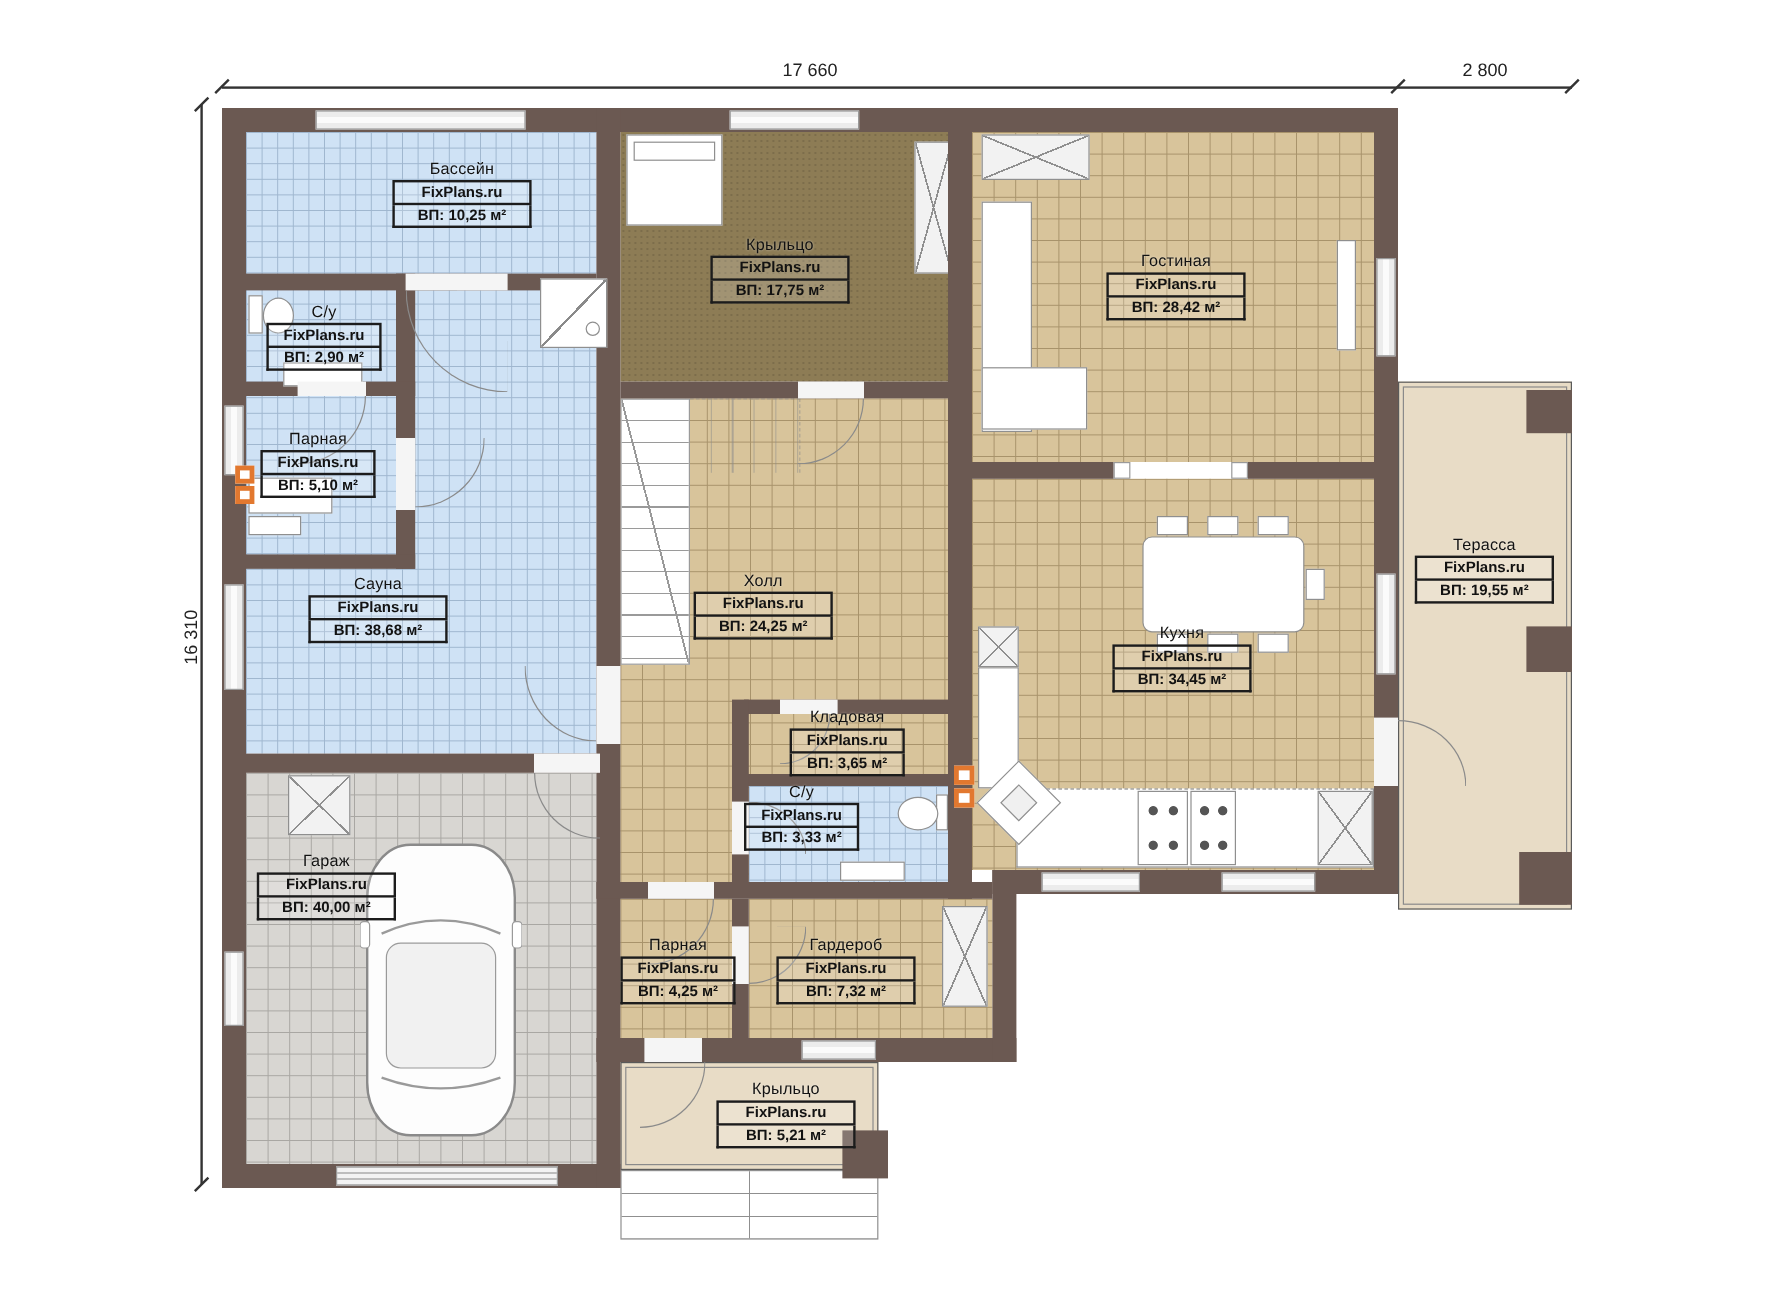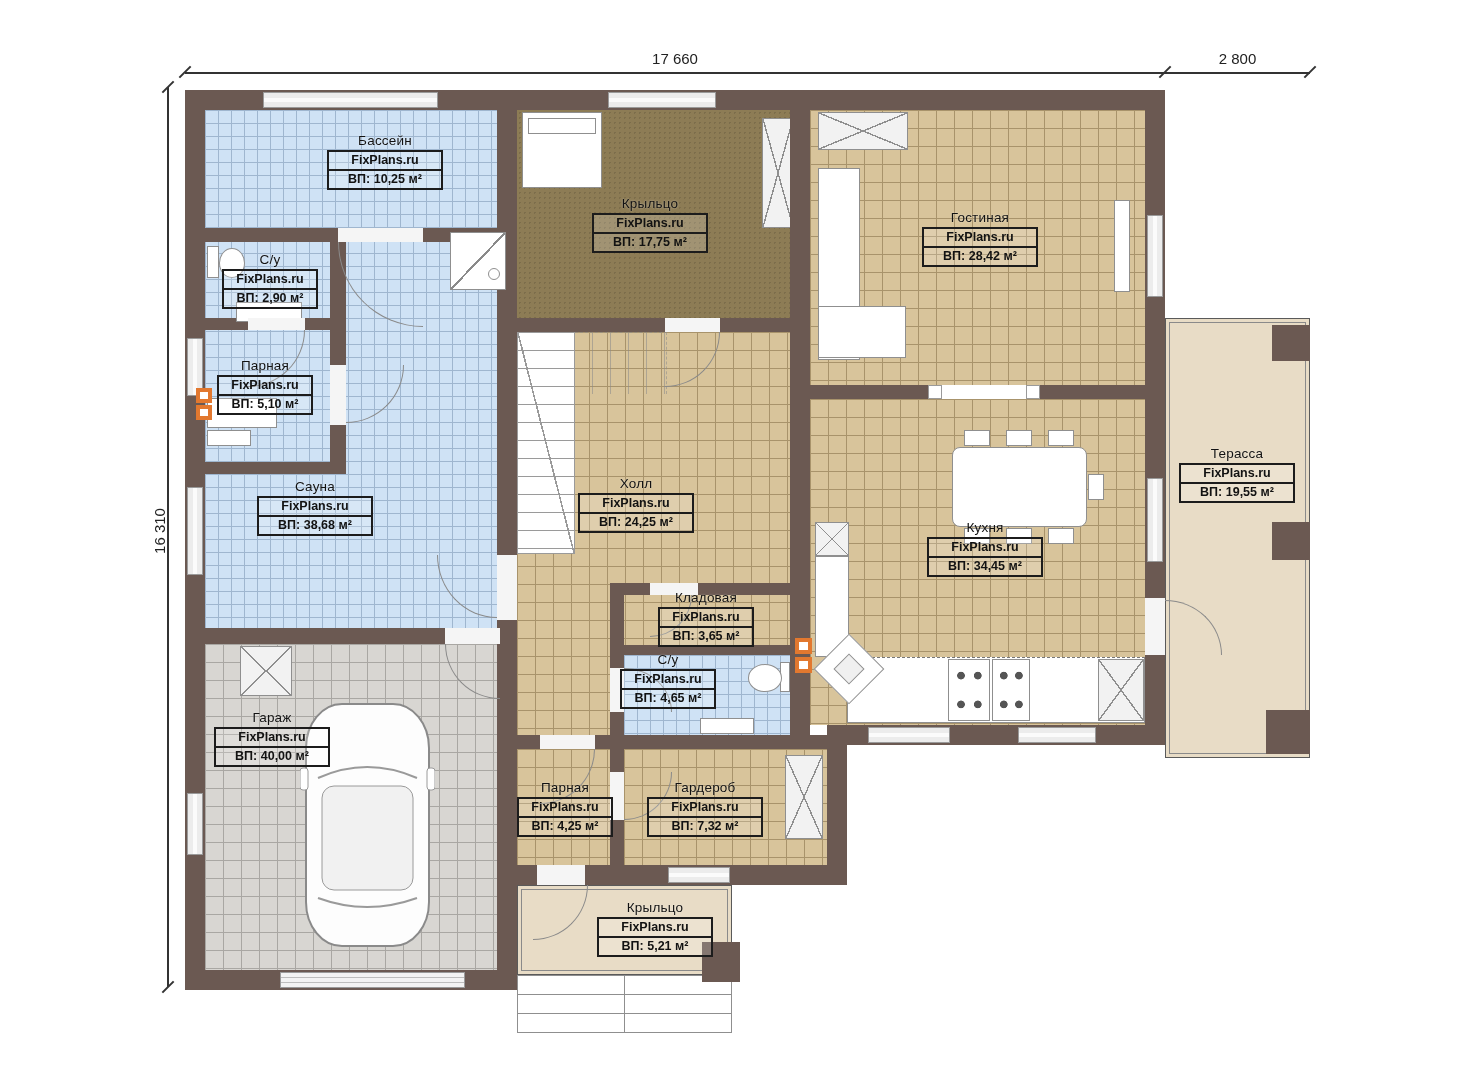--- a/index.html
+++ b/index.html
@@ -253,21 +253,21 @@
     <div class="rbox">ВП: 24,25 м²</div>
   </div>
   <div class="rlabel rlabel-sm" style="left:658px;top:590px">
     <div class="rname">Кладовая</div>
     <div class="rbox">FixPlans.ru</div>
     <div class="rbox">ВП: 3,65 м²</div>
   </div>
   <div class="rlabel rlabel-sm" style="left:620px;top:652px">
     <div class="rname">С/у</div>
     <div class="rbox">FixPlans.ru</div>
-    <div class="rbox">ВП: 4,65 м²</div>
+    <div class="rbox">ВП: 3,33 м²</div>
   </div>
   <div class="rlabel rlabel-sm" style="left:517px;top:780px">
     <div class="rname">Парная</div>
     <div class="rbox">FixPlans.ru</div>
     <div class="rbox">ВП: 4,25 м²</div>
   </div>
   <div class="rlabel" style="left:647px;top:780px">
     <div class="rname">Гардероб</div>
     <div class="rbox">FixPlans.ru</div>
     <div class="rbox">ВП: 7,32 м²</div>

